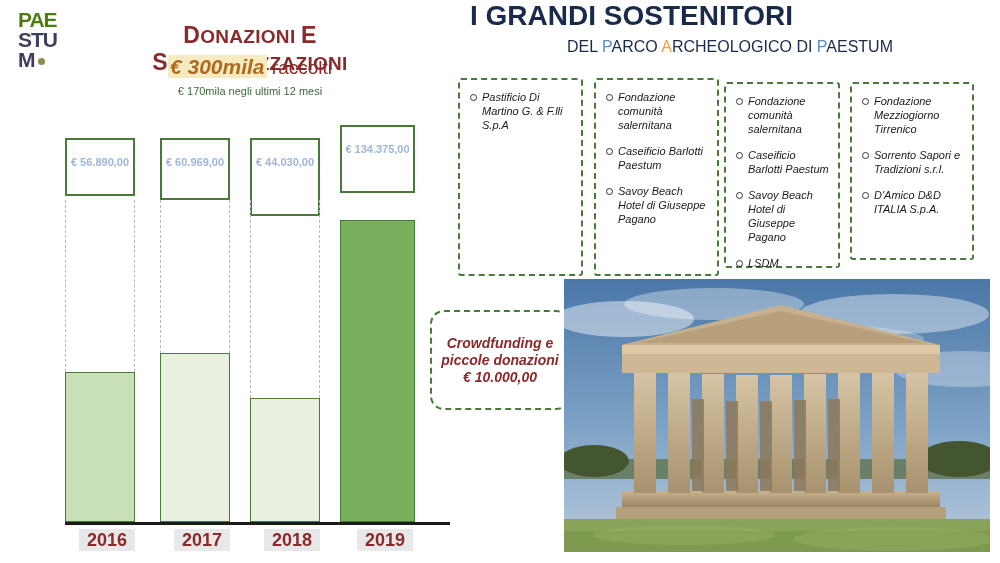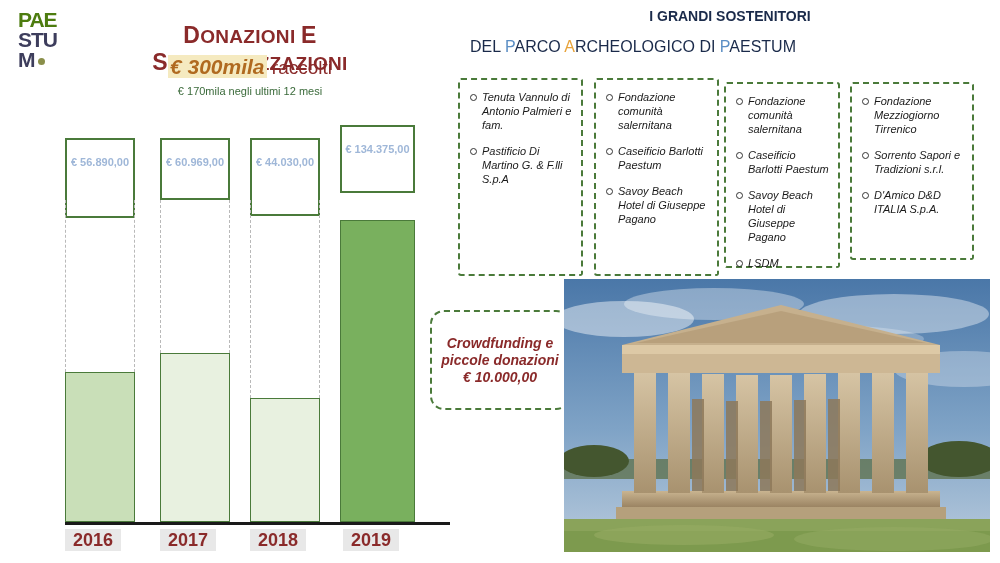--- a/index.html
+++ b/index.html
@@ -35,32 +35,32 @@
   }
 
   
   #chart{position:absolute;left:40px;top:120px;width:400px;height:420px;}
   .outer-box{position:absolute;border:2px solid #4a7a3a;background:#ffffff;box-sizing:border-box;}
   .outer-label{position:absolute;top:16px;left:0;width:100%;text-align:center;font-size:11px;color:#9fb7d8;font-weight:bold;}
   .inner-bar{position:absolute;bottom:0;left:0;width:100%;border:1px solid #4a7a3a;box-sizing:border-box;}
   .dash-l{position:absolute;border-left:1px dashed #b9b9b9;}
   #baseline{position:absolute;left:25px;top:402px;width:385px;height:3px;background:#1a1a1a;}
   .year{
-    position:absolute;top:410px;width:70px;text-align:left;
+    position:absolute;top:410px;width:70px;text-align:right;
     font-size:18px;font-weight:bold;color:#8a2a2a;
   }
   .year .sh{background:#e8e8e8;padding:1px 8px;}
 
   
   #right-title{
-    position:absolute;left:470px;top:8px;width:520px;text-align:center;
-    font-size:14px;font-weight:bold;color:#1a2a4a;
+    position:absolute;left:470px;top:0;width:520px;
+    font-size:28px;font-weight:bold;color:#1a2a4a;
   }
   #right-sub{
-    position:absolute;left:470px;top:38px;width:520px;
+    position:absolute;left:470px;top:38px;width:520px;text-align:center;
     font-size:16px;color:#1a2a4a;
   }
   #right-sub .o{color:#e8a33a;}
   #right-sub .b{color:#5b8ec4;}
 
   
   .sbox{
     position:absolute;border:2px dashed #4a7a3a;border-radius:3px;
     box-sizing:border-box;padding:10px 8px 8px 8px;
   }
@@ -99,21 +99,21 @@
 <div id="left-title">
   <span><span class="cap">D</span>ONAZIONI <span class="cap">E</span> <span class="cap">S</span>PONSORIZZAZIONI</span>
 </div>
 <div id="left-sub">
   <span class="hl">€ 300mila</span><span class="plain"> raccolti</span>
 </div>
 <div id="left-sub2">€ 170mila negli ultimi 12 mesi</div>
 
 <div id="chart">
 
-  <div class="outer-box" style="left:25px;top:18px;width:70px;height:80px;">
+  <div class="outer-box" style="left:25px;top:18px;width:70px;height:58px;">
     <div class="outer-label">€ 56.890,00</div>
   </div>
   <div class="dash-l" style="left:25px;top:80px;height:172px;"></div>
   <div class="dash-l" style="left:94px;top:80px;height:172px;"></div>
   <div class="inner-bar" style="left:25px;top:252px;width:70px;height:150px;background:#c9dfb8;"></div>
 
   <div class="outer-box" style="left:120px;top:18px;width:70px;height:62px;padding-left:18px;">
     <div class="outer-label">€ 60.969,00</div>
   </div>
   <div class="dash-l" style="left:120px;top:80px;height:153px;"></div>
@@ -140,21 +140,20 @@
   <div class="year" style="left:303px;"><span class="sh">2019</span></div>
 </div>
 
 <div id="right-title">I GRANDI SOSTENITORI</div>
 <div id="right-sub">
   <span>DEL <span class="b">P</span>ARCO <span class="o">A</span>RCHEOLOGICO DI <span class="b">P</span>AESTUM</span>
 </div>
 
 <div class="sbox" style="left:458px;top:78px;width:125px;height:198px;">
   <ul>
-    <li>Tenuta Vannulo di Antonio Palmieri e fam.</li>
     <li>Pastificio Di Martino G. &amp; F.lli S.p.A</li>
   </ul>
 </div>
 
 <div class="sbox" style="left:594px;top:78px;width:125px;height:198px;">
   <ul>
     <li>Fondazione comunità salernitana</li>
     <li>Caseificio Barlotti Paestum</li>
     <li>Savoy Beach Hotel di Giuseppe Pagano</li>
   </ul>

